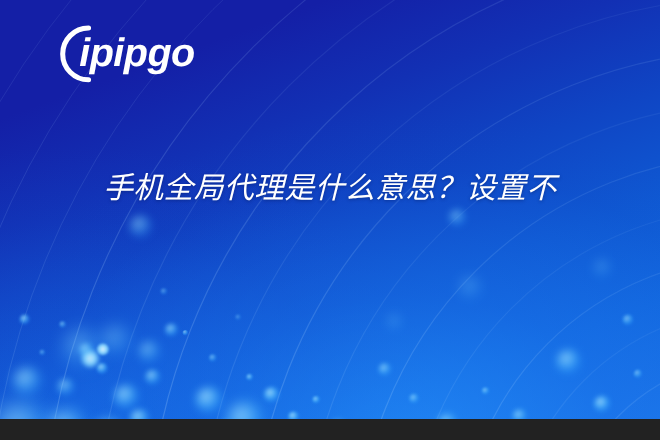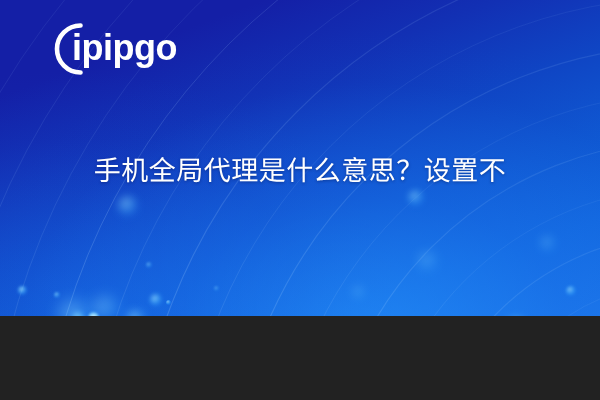--- a/index.html
+++ b/index.html
@@ -5,34 +5,35 @@
 <style>
   html, body {
     margin: 0;
     padding: 0;
     background: #222;
   }
 
   #banner {
     position: relative;
     width: 600px;
-    height: 316px;
+    height: 381px;
     overflow: hidden;
     font-family: "Liberation Sans", "DejaVu Sans", sans-serif;
     
     background:
       linear-gradient(160deg,
         #141fa6 0%,
         #141fa6 18%,
         #1230b4 34%,
         #0f45c4 50%,
         #0f58d2 66%,
         #1268df 82%,
         #1a74e8 100%);
     user-select: none;
+    font-style: italic;
   }
 
   
   .bg-glow {
     position: absolute;
     inset: 0;
     background:
       radial-gradient(ellipse 520px 380px at 62% 108%,
         rgba(40,150,255,0.60) 0%,
         rgba(30,120,240,0.32) 38%,

